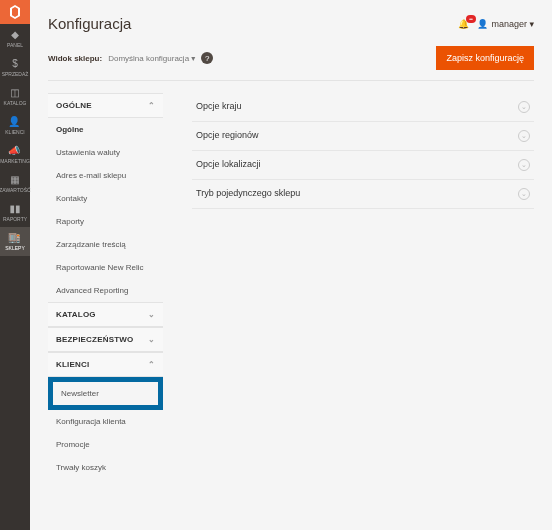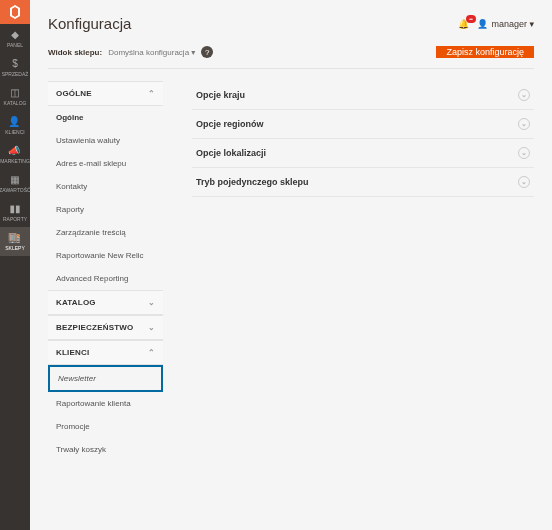--- a/index.html
+++ b/index.html
@@ -14,30 +14,30 @@
   .header-row { display: flex; justify-content: space-between; align-items: center; margin-bottom: 14px; }
   .page-title { font-size: 15px; font-weight: 400; color: #41362f; }
   .header-icons { display: flex; align-items: center; gap: 8px; font-size: 9px; color: #41362f; }
   .notif { position: relative; }
   .notif-badge { position: absolute; top: -4px; right: -6px; background: #e22626; color: #fff; border-radius: 6px; font-size: 5px; padding: 1px 3px; }
   .scope-row { display: flex; align-items: center; justify-content: space-between; border-bottom: 1px solid #e3e3e3; padding-bottom: 10px; margin-bottom: 12px; }
   .scope-left { display: flex; align-items: center; gap: 6px; font-size: 8px; }
   .scope-label { font-weight: 600; color: #41362f; }
   .scope-select { color: #777; cursor: pointer; }
   .help-icon { width: 12px; height: 12px; border-radius: 50%; background: #514943; color: #fff; display: inline-flex; align-items: center; justify-content: center; font-size: 8px; cursor: pointer; }
-  .save-btn { background: #eb5202; color: #fff; border: none; padding: 1px 10px; font-size: 9px; cursor: pointer; }
+  .save-btn { background: #eb5202; color: #fff; border: none; padding: 7px 10px; font-size: 9px; cursor: pointer; }
   .content-row { display: flex; gap: 29px; }
   .sidebar { width: 115px; }
   .section-head { background: #f8f8f8; border: 1px solid #e3e3e3; border-left: none; border-right: none; padding: 7px 8px; font-size: 8px; font-weight: 600; color: #333; text-transform: uppercase; display: flex; justify-content: space-between; align-items: center; cursor: pointer; letter-spacing: 0.2px; }
   .section-head .chev { font-size: 8px; color: #999; }
   .side-item { padding: 7px 8px; font-size: 8px; color: #555; cursor: pointer; }
   .side-item.active { font-weight: 600; color: #333; }
-  .side-item.highlight { border: 2px solid #0369a1; font-style: italic; }
+  .side-item.highlight { border: 5px solid #0369a1; }
   .config-panel { flex: 1; }
-  .panel-row { border-bottom: 1px solid #e6e6e6; padding: 8px 4px; display: flex; justify-content: space-between; align-items: center; font-size: 9px; color: #333; cursor: pointer; font-weight: bold; }
+  .panel-row { border-bottom: 1px solid #e6e6e6; padding: 8px 4px; display: flex; justify-content: space-between; font-size: 9px; color: #333; cursor: pointer; }
   .panel-row .circ { width: 12px; height: 12px; border: 1px solid #ccc; border-radius: 50%; display: inline-flex; align-items: center; justify-content: center; font-size: 7px; color: #bbb; }
 </style>
 </head>
 <body>
 
 <div class="layout">
   <div class="left-rail">
     <div class="logo">
       <svg width="12" height="14" viewBox="0 0 12 14">
           <path d="M6 0 L11 3 V11 L6 14 L1 11 V3 Z M6 2 L3 3.8 V10.2 L6 12 L9 10.2 V3.8 Z" fill="#fff"></path>
@@ -117,21 +117,21 @@
           </div>
           <div class="section-head">
             <span>BEZPIECZEŃSTWO</span>
             <span class="chev">⌄</span>
           </div>
           <div class="section-head">
             <span>KLIENCI</span>
             <span class="chev">⌃</span>
           </div>
           <div class="side-item highlight">Newsletter</div>
-          <div class="side-item">Raportowanie klienta</div>
+          <div class="side-item">Konfiguracja klienta</div>
           <div class="side-item">Promocje</div>
           <div class="side-item">Trwały koszyk</div>
         </div>
       <div class="config-panel" id="panel">
           <div class="panel-row">
             <span>Opcje kraju</span>
             <span class="circ">⌄</span>
           </div>
           <div class="panel-row">
             <span>Opcje regionów</span>

